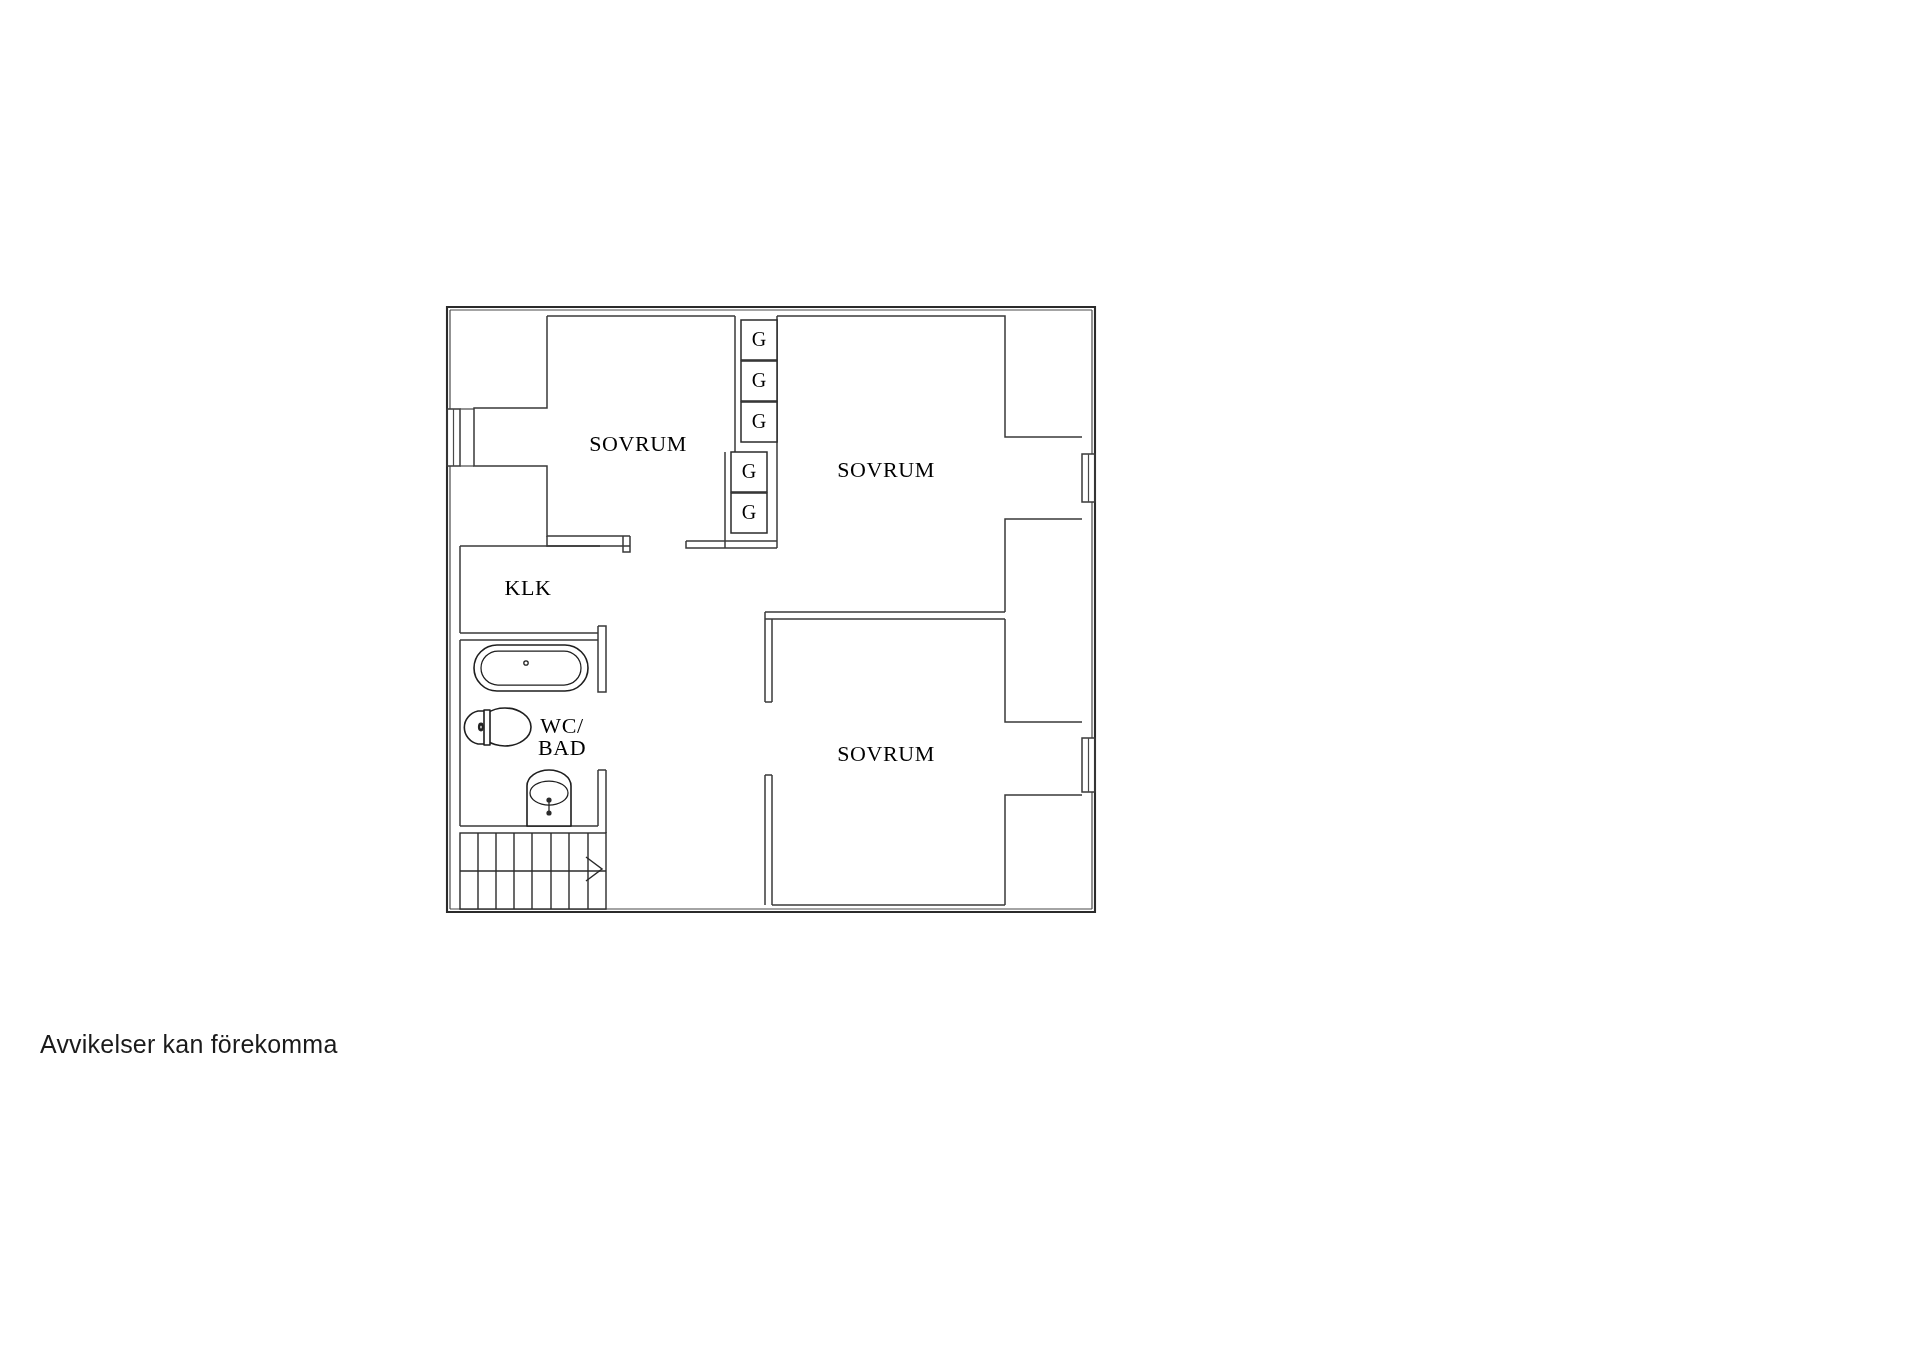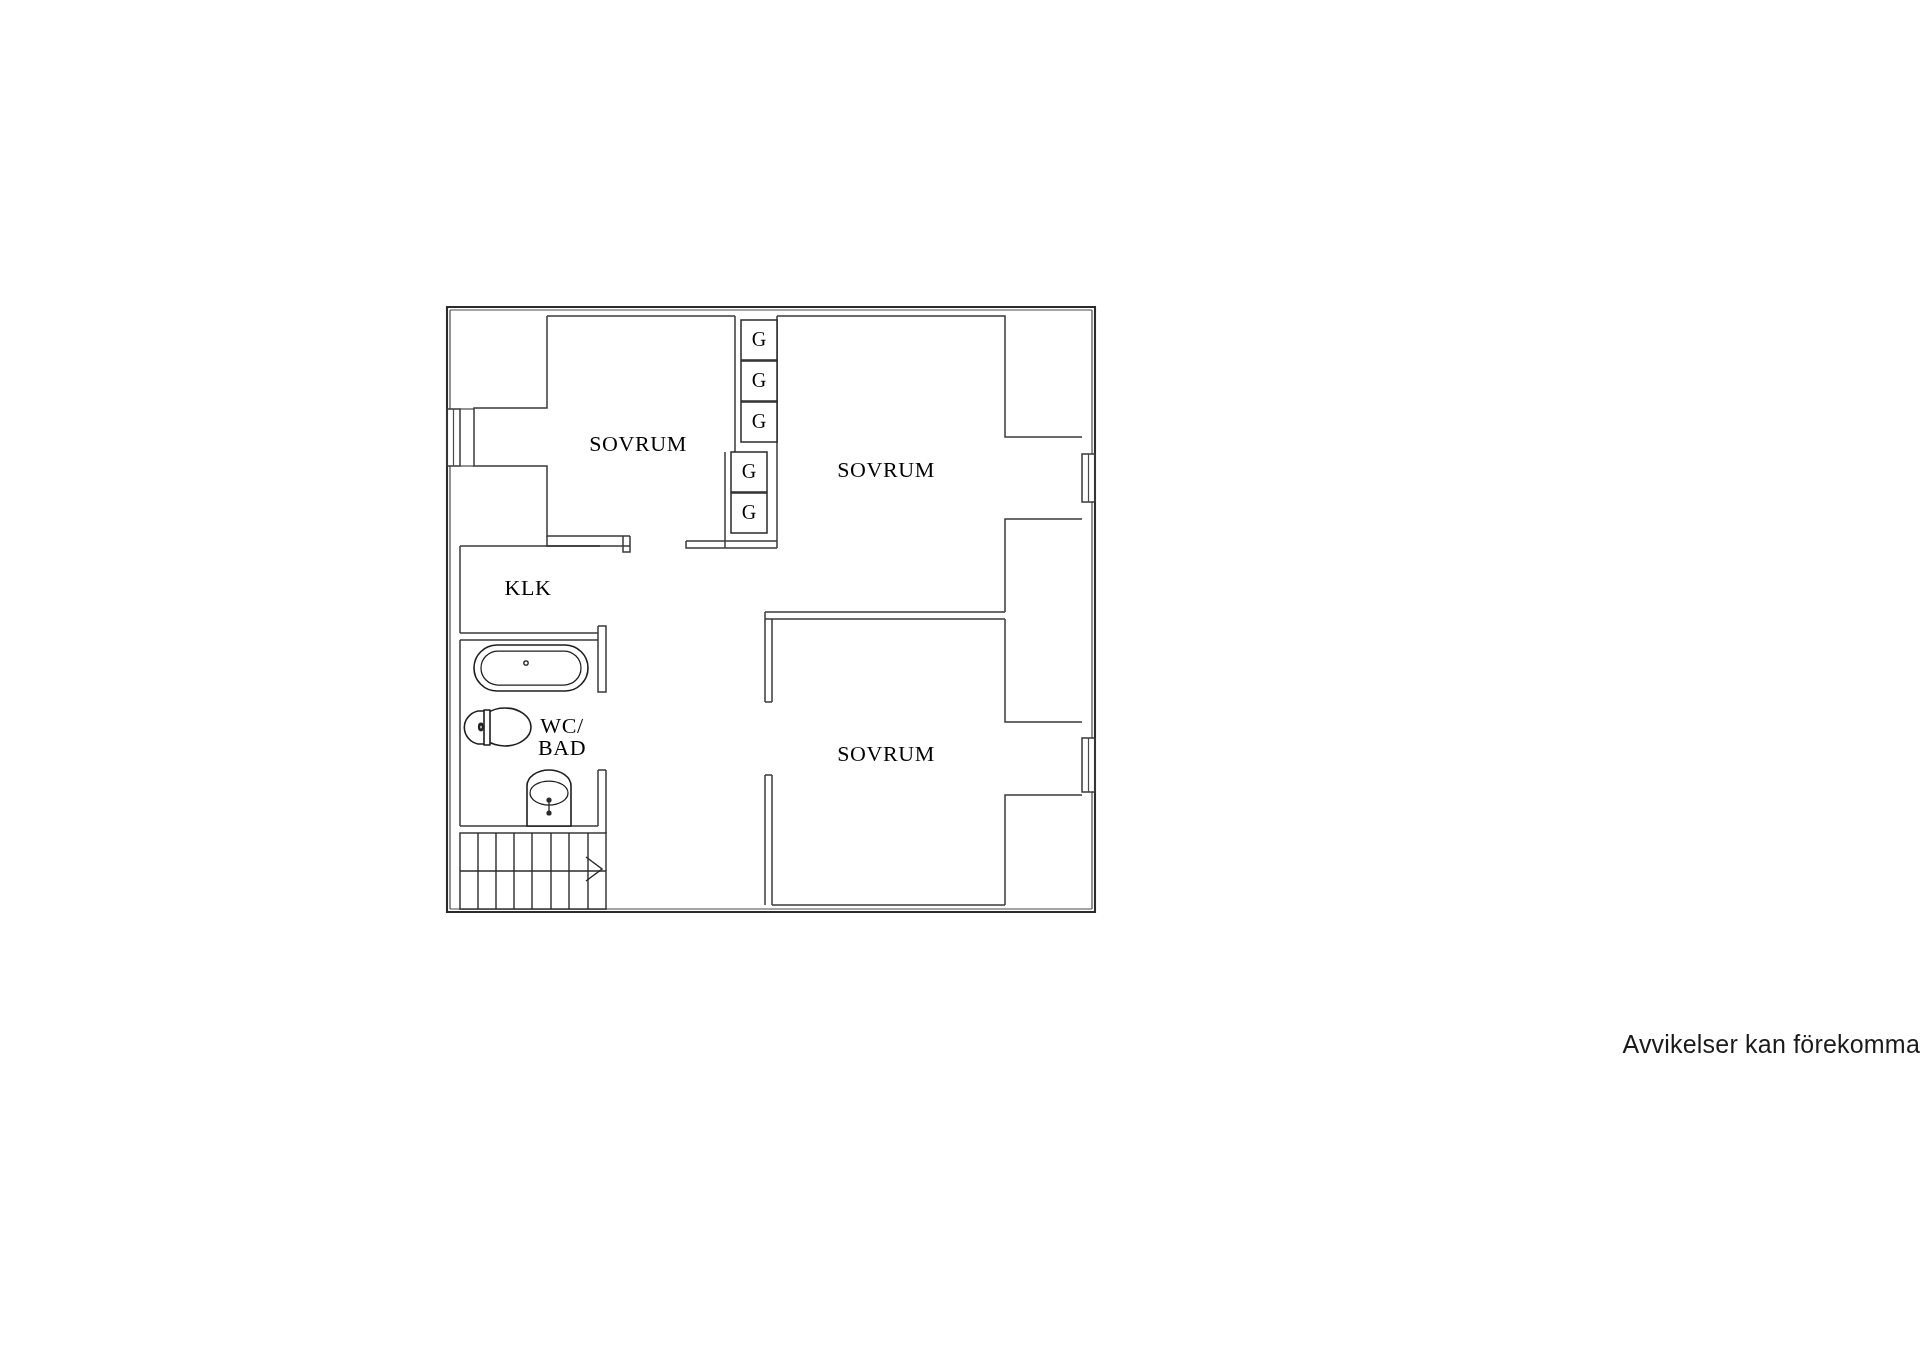--- a/index.html
+++ b/index.html
@@ -35,21 +35,21 @@
     font-family:"Liberation Serif", serif;
     fill:#000000;
     font-size:20px;
     text-anchor:middle;
     dominant-baseline:middle;
   }
   .caption{
     position:absolute;
     left:0;right:0;
     top:1030px;
-    text-align:right;
+    text-align:left;
     font-family:"Liberation Sans", sans-serif;
     font-size:25px;
     color:#1a1a1a;
     letter-spacing:0.2px;
     padding-left:40px;
   }
 </style>
 </head>
 <body>
 

